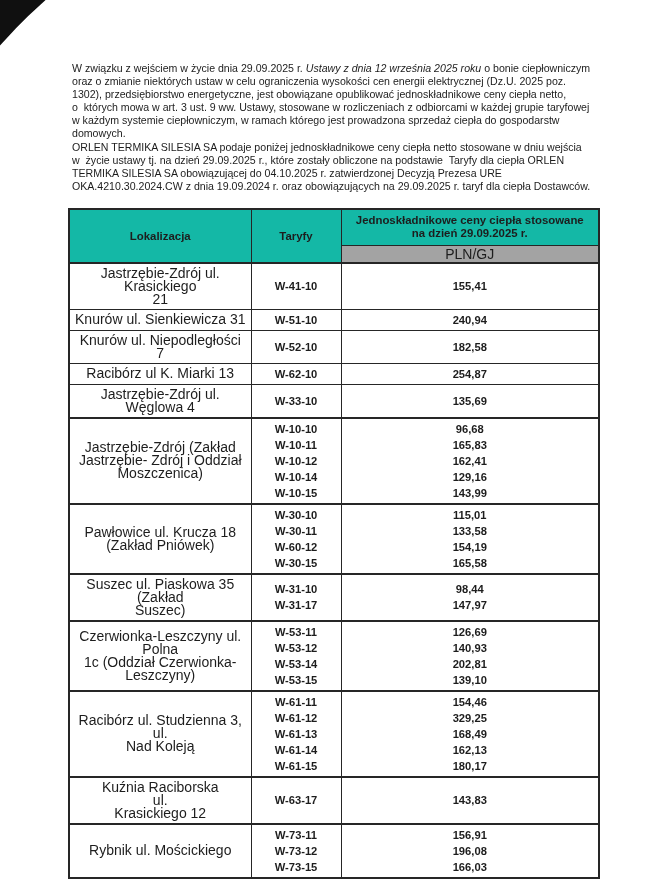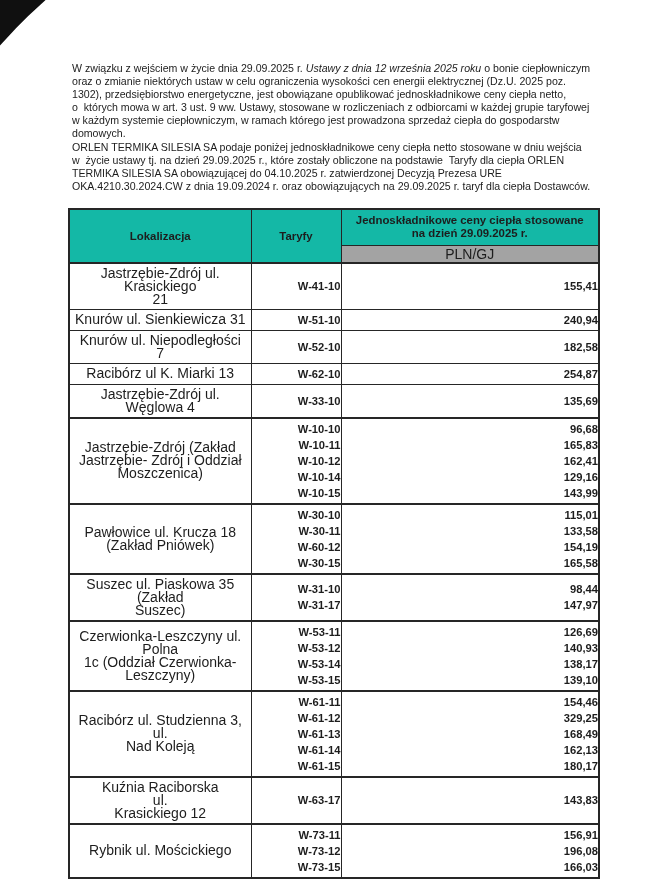--- a/index.html
+++ b/index.html
@@ -72,21 +72,21 @@
     white-space: pre-wrap;
     padding: 3px 4px;
   }
   td.tar, td.val {
     text-align: center;
     vertical-align: middle;
     font-weight: bold;
     font-size: 11.2px;
     padding: 2px 0;
   }
-  .cell-line { line-height: 16px; height: 16px; text-align: right; }
+  .cell-line { line-height: 16px; height: 16px; }
 </style>
 </head>
 <body>
 
 <div class="page">
 
   <div class="corner-artifact"></div>
 
   <div class="intro"><span>W związku z wejściem w życie dnia 29.09.2025 r. </span><i>Ustawy z dnia 12 września 2025 roku</i><span> o bonie ciepłowniczym
 oraz o zmianie niektórych ustaw w celu ograniczenia wysokości cen energii elektrycznej (Dz.U. 2025 poz.
@@ -216,21 +216,21 @@
 Leszczyny)</td>
           <td class="tar">
             <div class="cell-line">W-53-11</div>
             <div class="cell-line">W-53-12</div>
             <div class="cell-line">W-53-14</div>
             <div class="cell-line">W-53-15</div>
           </td>
           <td class="val">
             <div class="cell-line">126,69</div>
             <div class="cell-line">140,93</div>
-            <div class="cell-line">138,17</div>
+            <div class="cell-line">202,81</div>
             <div class="cell-line">139,10</div>
           </td>
         </tr>
         <tr class="thick-top">
           <td class="loc">Racibórz ul. Studzienna 3,   ul.
 Nad Koleją</td>
           <td class="tar">
             <div class="cell-line">W-61-11</div>
             <div class="cell-line">W-61-12</div>
             <div class="cell-line">W-61-13</div>

